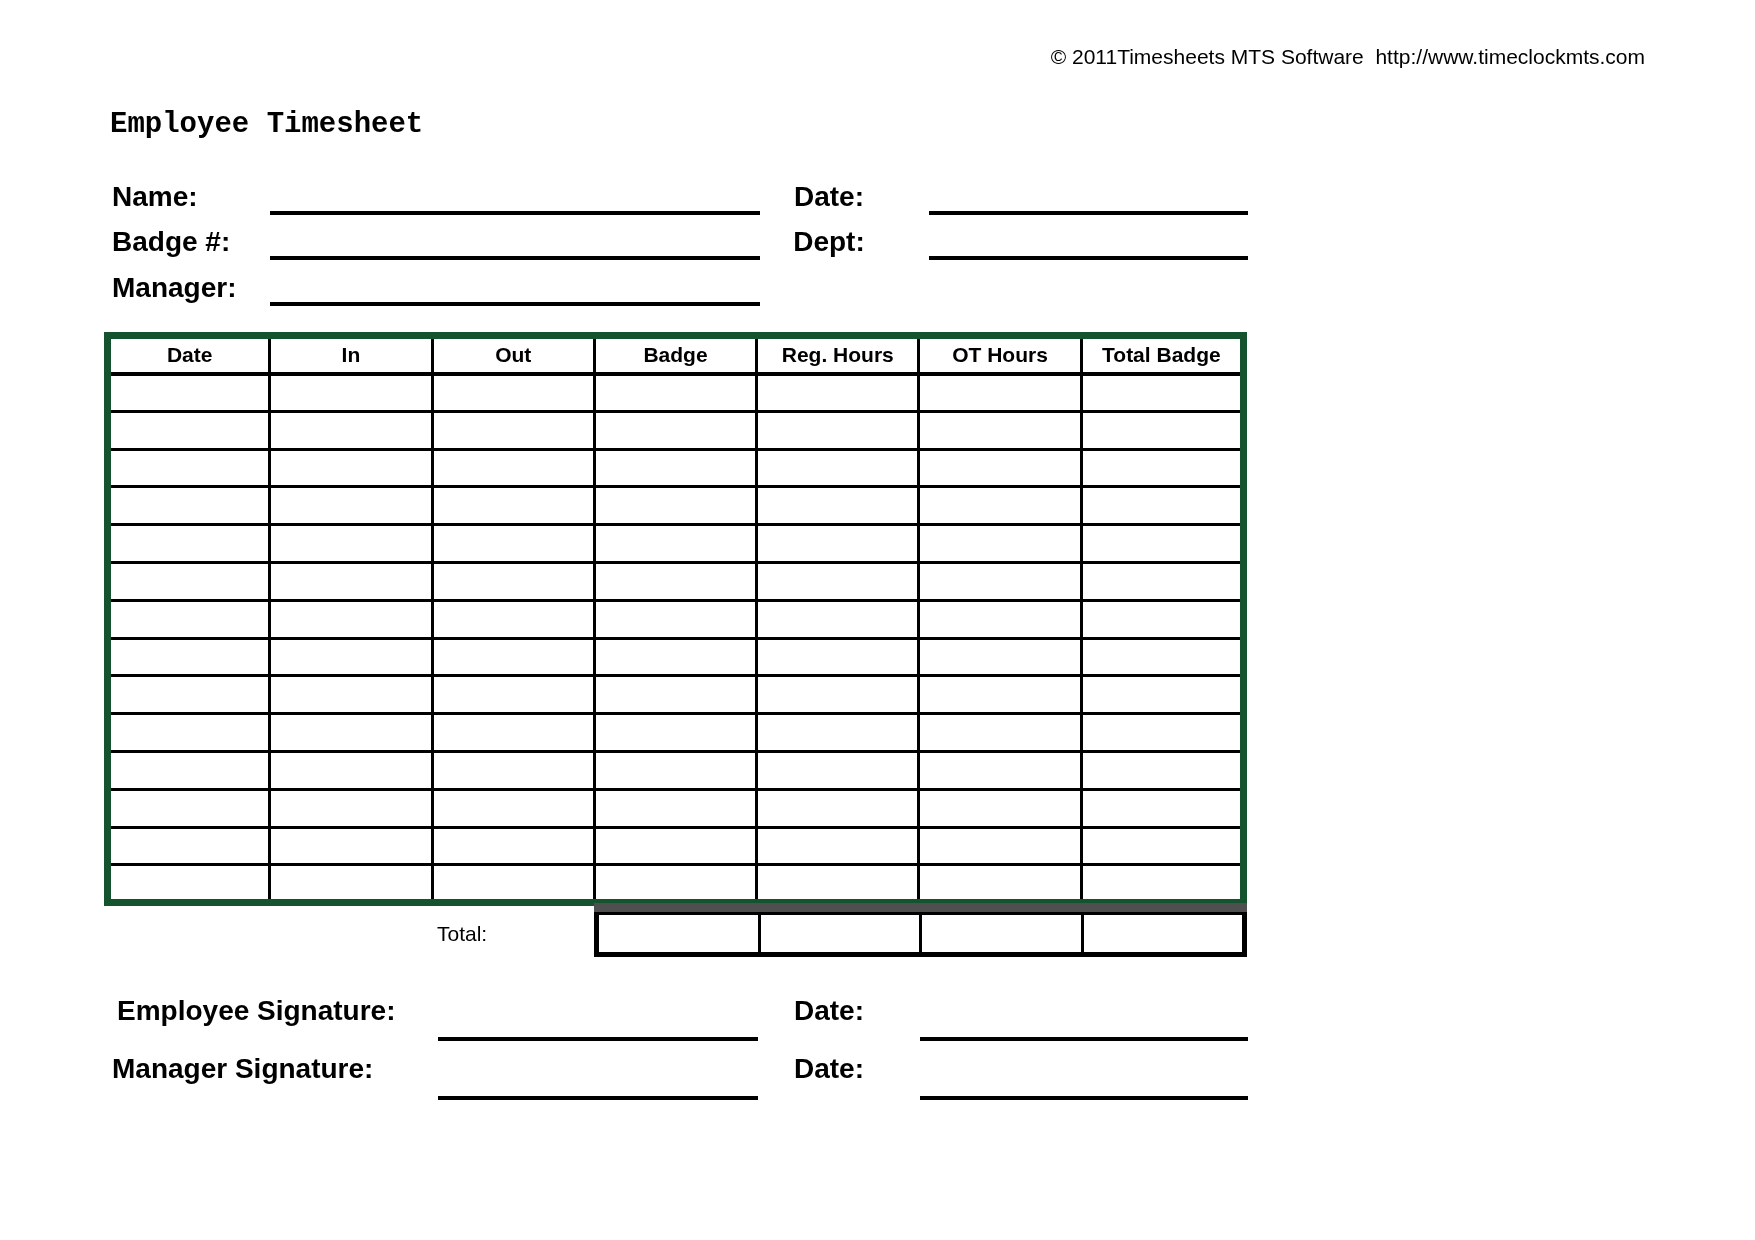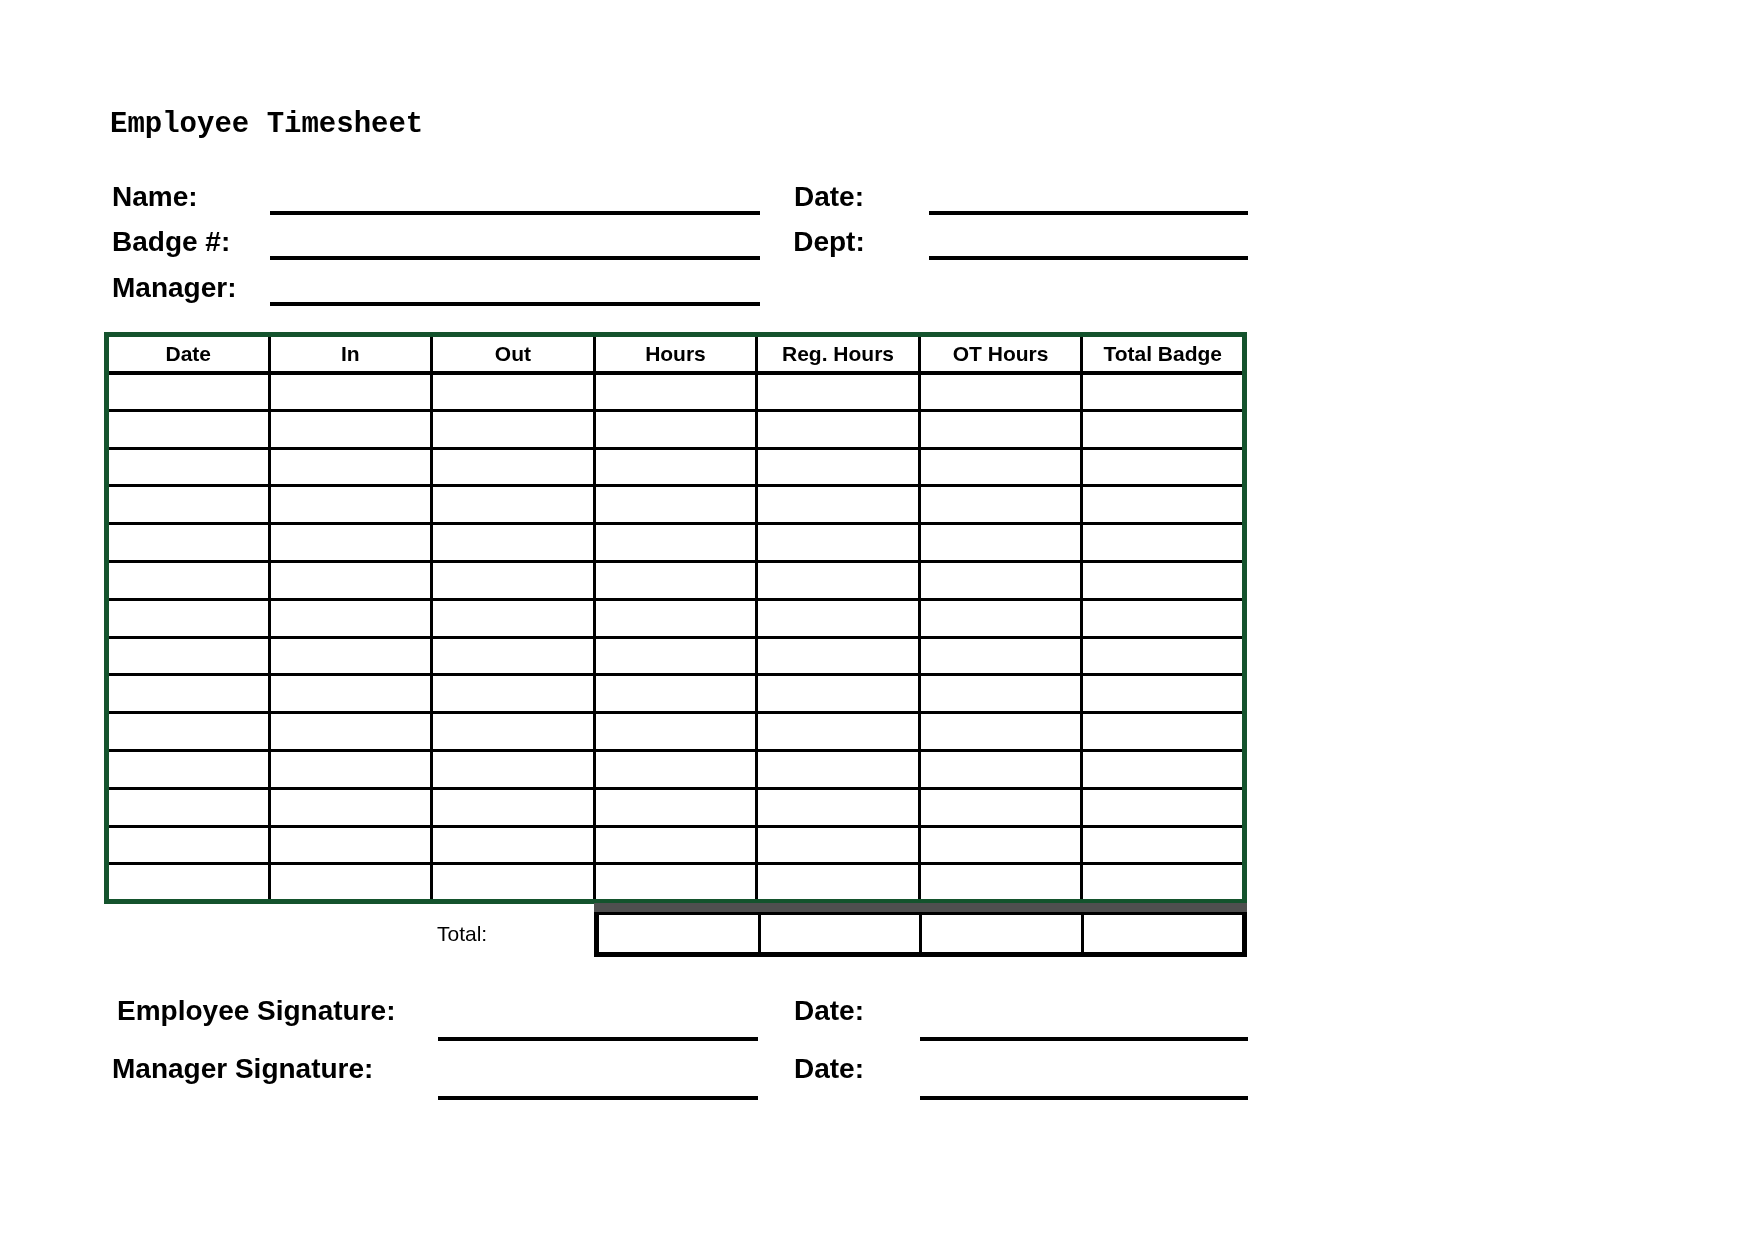--- a/index.html
+++ b/index.html
@@ -64,21 +64,21 @@
   
   table.timesheet {
     position: absolute;
     left: 104px;
     top: 332px;
     width: 1143px;
     height: 568px;
     border-collapse: collapse;
     table-layout: fixed;
   }
-  table.timesheet { border: 5px solid #14532d; }
+  table.timesheet { border: 7px solid #14532d; }
   table.timesheet th {
     border: 3px solid #000;
     border-bottom-width: 4px;
     font-size: 21px;
     font-weight: bold;
     text-align: center;
     padding: 0;
   }
   table.timesheet td {
     border: 3px solid #000;
@@ -129,20 +129,21 @@
   .mgr-sig-label  { left: 112px; top: 1056px; }
   .mgr-sig-line   { left: 438px; top: 1096px; width: 320px; }
   .mgr-date-label { left: 740px; top: 1056px; }
   .mgr-date-line  { left: 920px; top: 1096px; width: 328px; }
 </style>
 </head>
 <body>
 
 <div class="page" style="background: rgb(255, 255, 255); color: rgb(0, 0, 0);">
 
+  <div class="copyright">© 2011Timesheets MTS Software  http://www.timeclockmts.com</div>
 
   <div class="doc-title">Employee Timesheet</div>
 
   <div class="field-label name-label">Name:</div>
   <div class="fill-line name-line" style="background: rgb(0, 0, 0);"></div>
 
   <div class="field-label badge-label">Badge #:</div>
   <div class="fill-line badge-line" style="background: rgb(0, 0, 0);"></div>
 
   <div class="field-label manager-label">Manager:</div>
@@ -153,21 +154,21 @@
 
   <div class="field-label right-align dept-label">Dept:</div>
   <div class="fill-line dept-line" style="background: rgb(0, 0, 0);"></div>
 
   <table class="timesheet">
     <thead>
       <tr>
         <th>Date</th>
         <th>In</th>
         <th>Out</th>
-        <th>Hours</th>
+        <th>Badge</th>
         <th>Reg. Hours</th>
         <th>OT Hours</th>
         <th>Total Badge</th>
       </tr>
     </thead>
     <tbody>
         <tr>
           <td></td>
           <td></td>
           <td></td>

